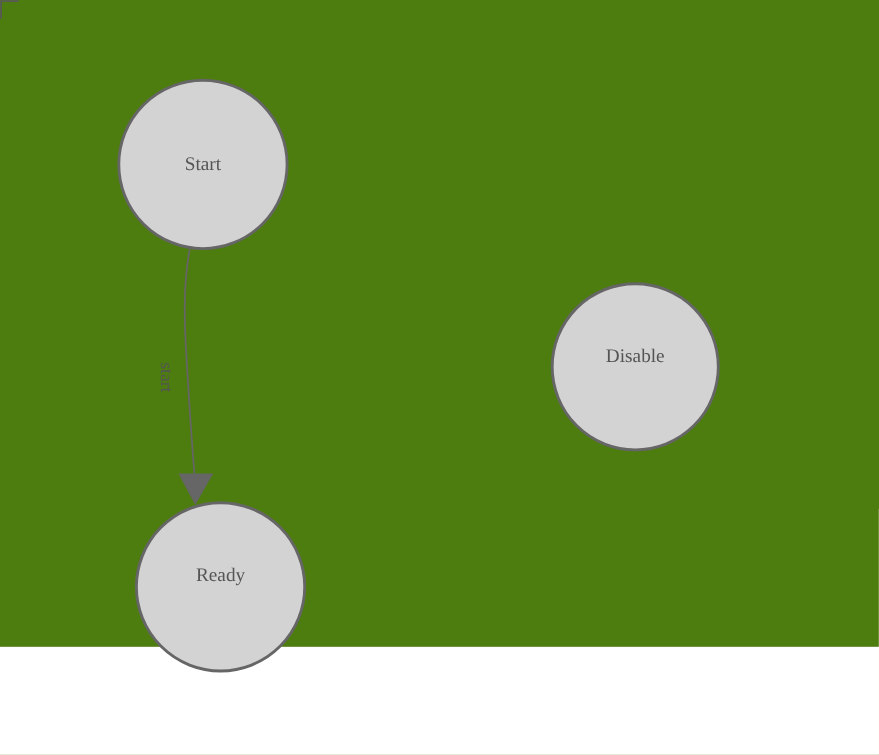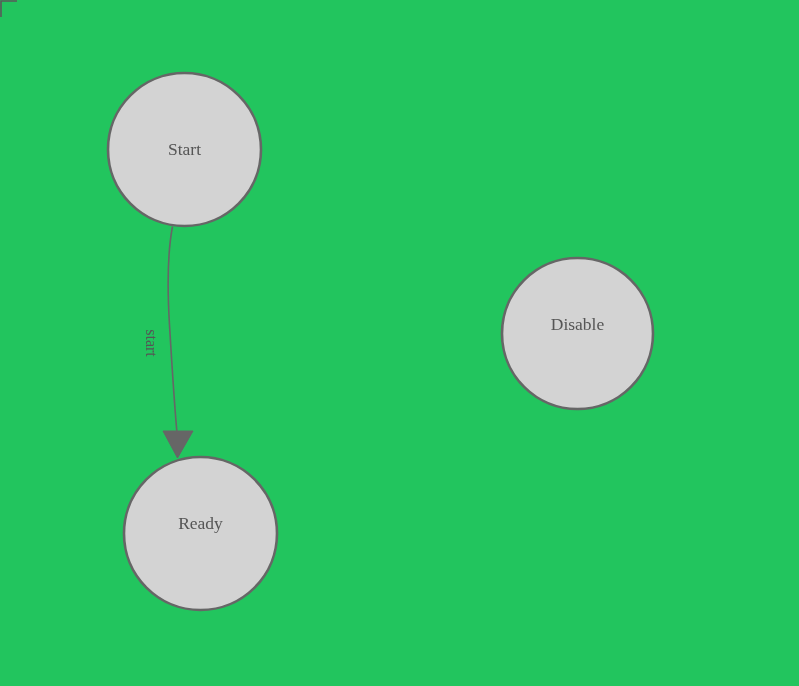--- a/index.html
+++ b/index.html
@@ -10,22 +10,22 @@
   }
   body {
     width: 799px;
     height: 686px;
     overflow: hidden;
     font-family: "Liberation Serif", "DejaVu Serif", serif;
   }
   #canvas-wrap {
     position: relative;
     width: 799px;
-    height: 686px;
-    background: #22c55e;
+    height: 588px;
+    background: #4d7c0f;
   }
   svg#diagram {
     display: block;
     width: 799px;
     height: 686px;
   }
   .node-shape {
     fill: #d3d3d3;
     stroke: #666666;
     stroke-width: 2.6;

